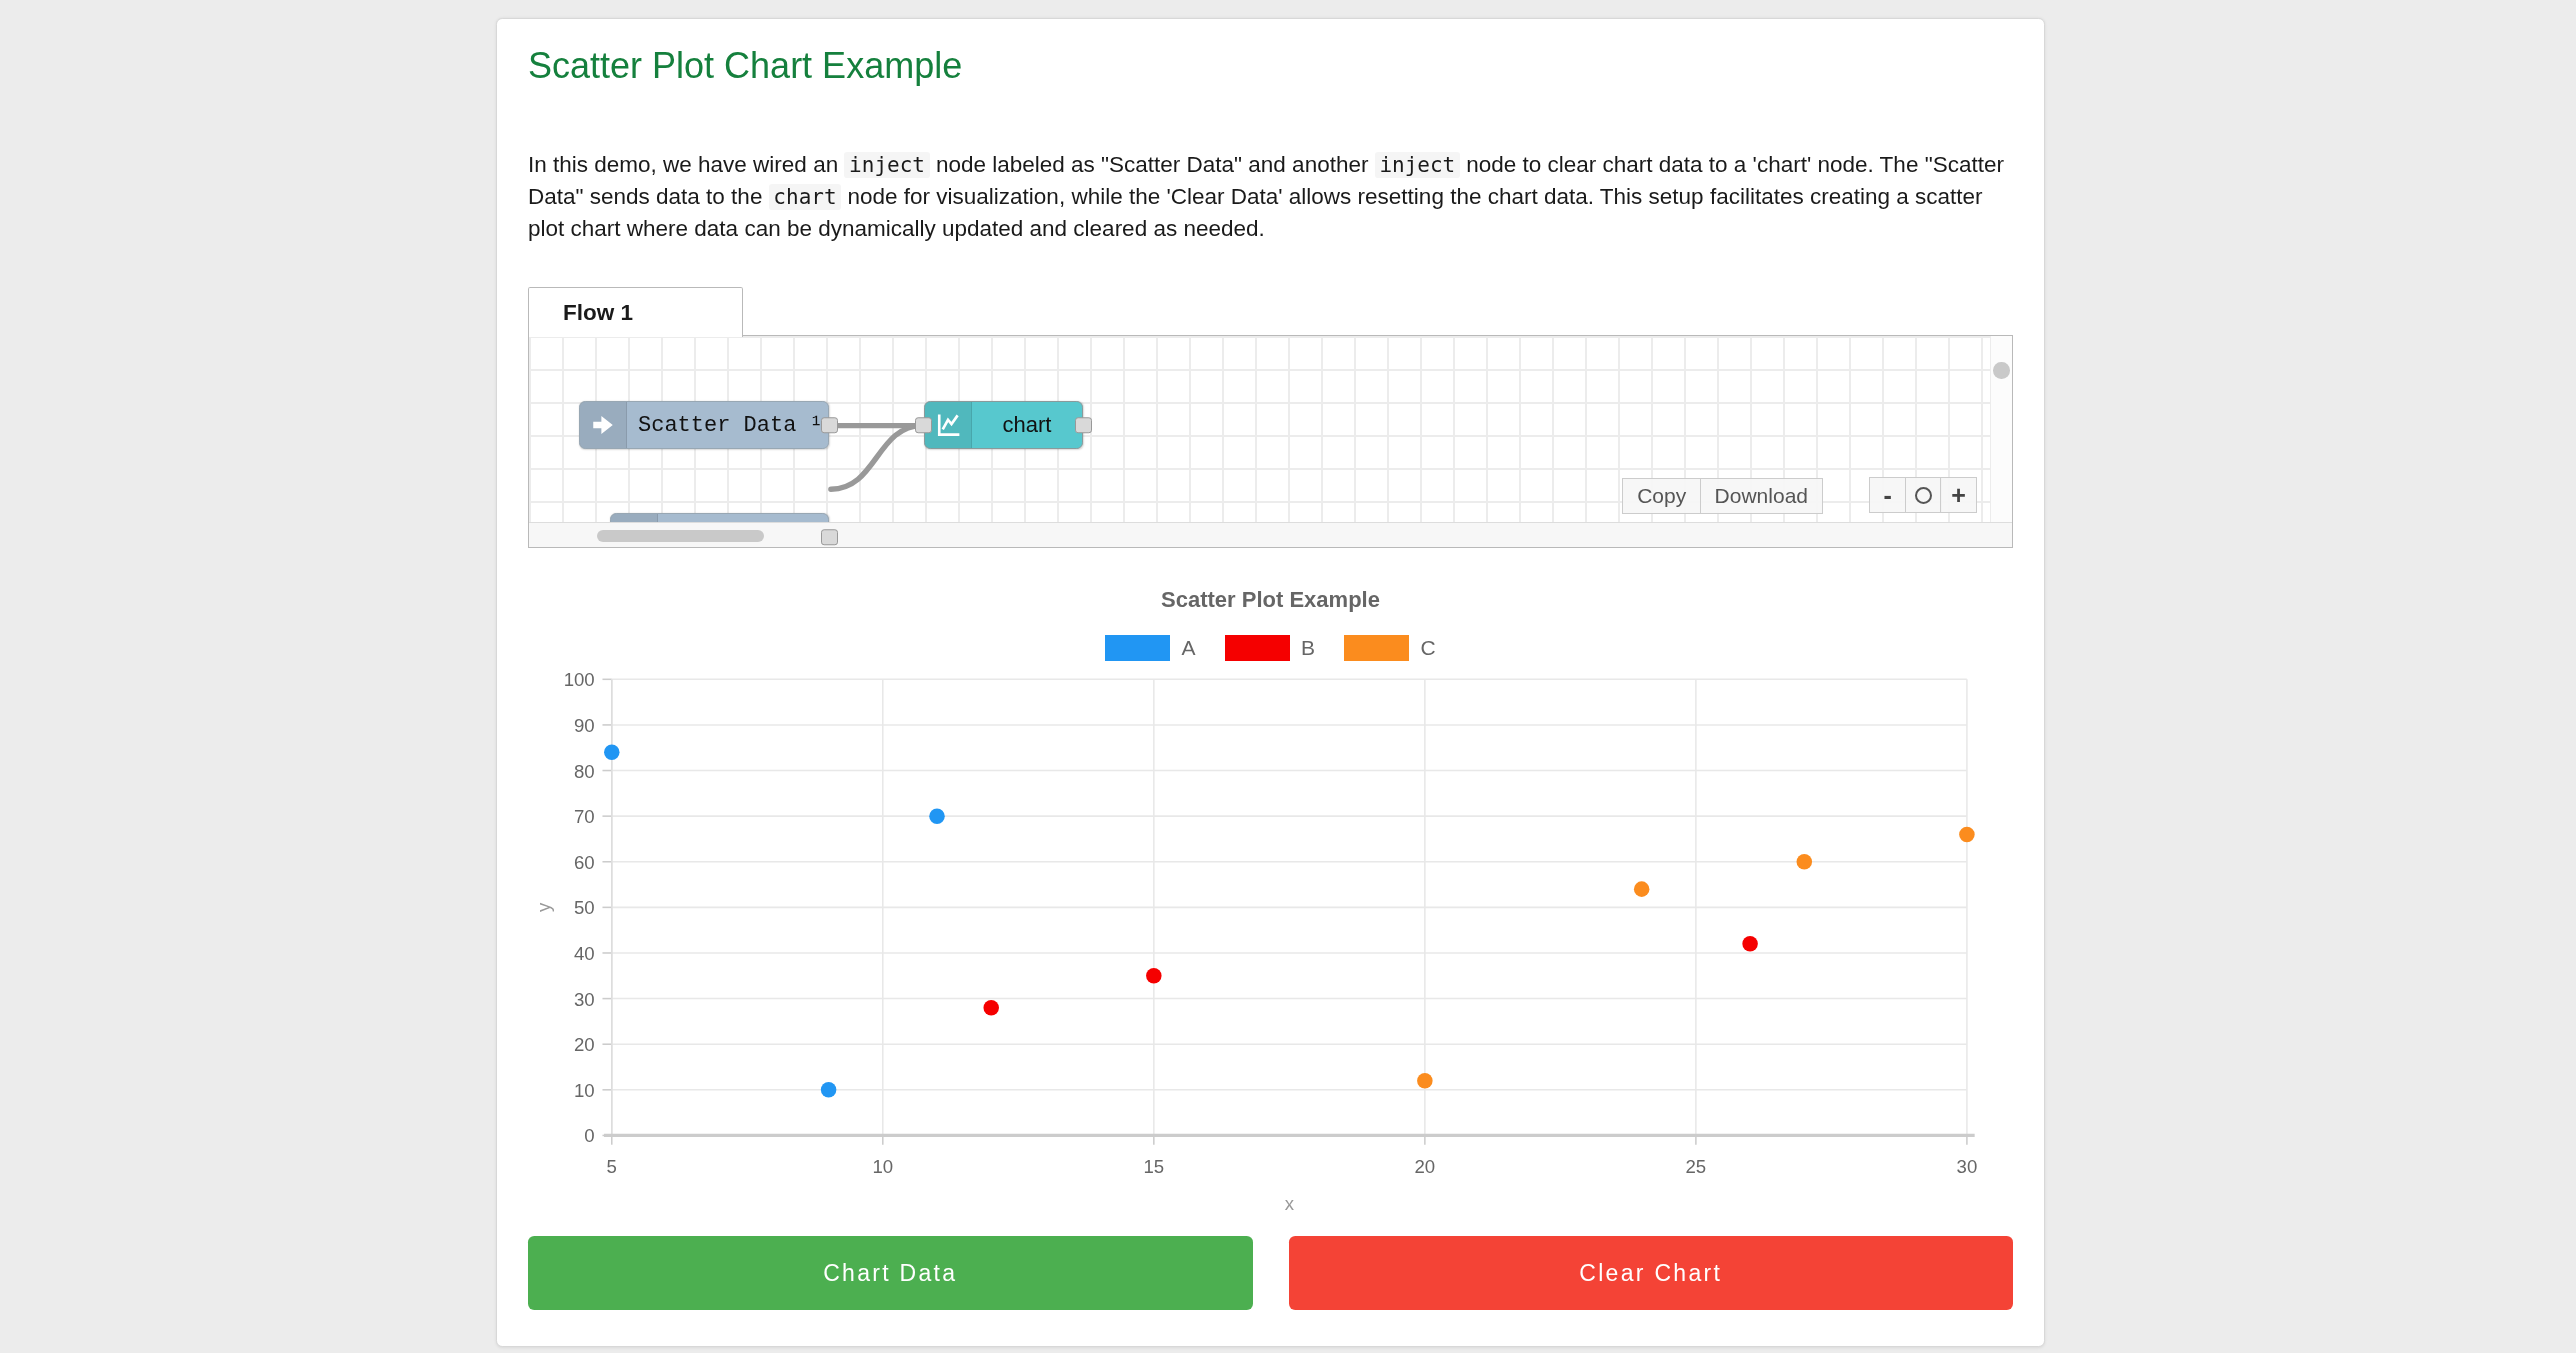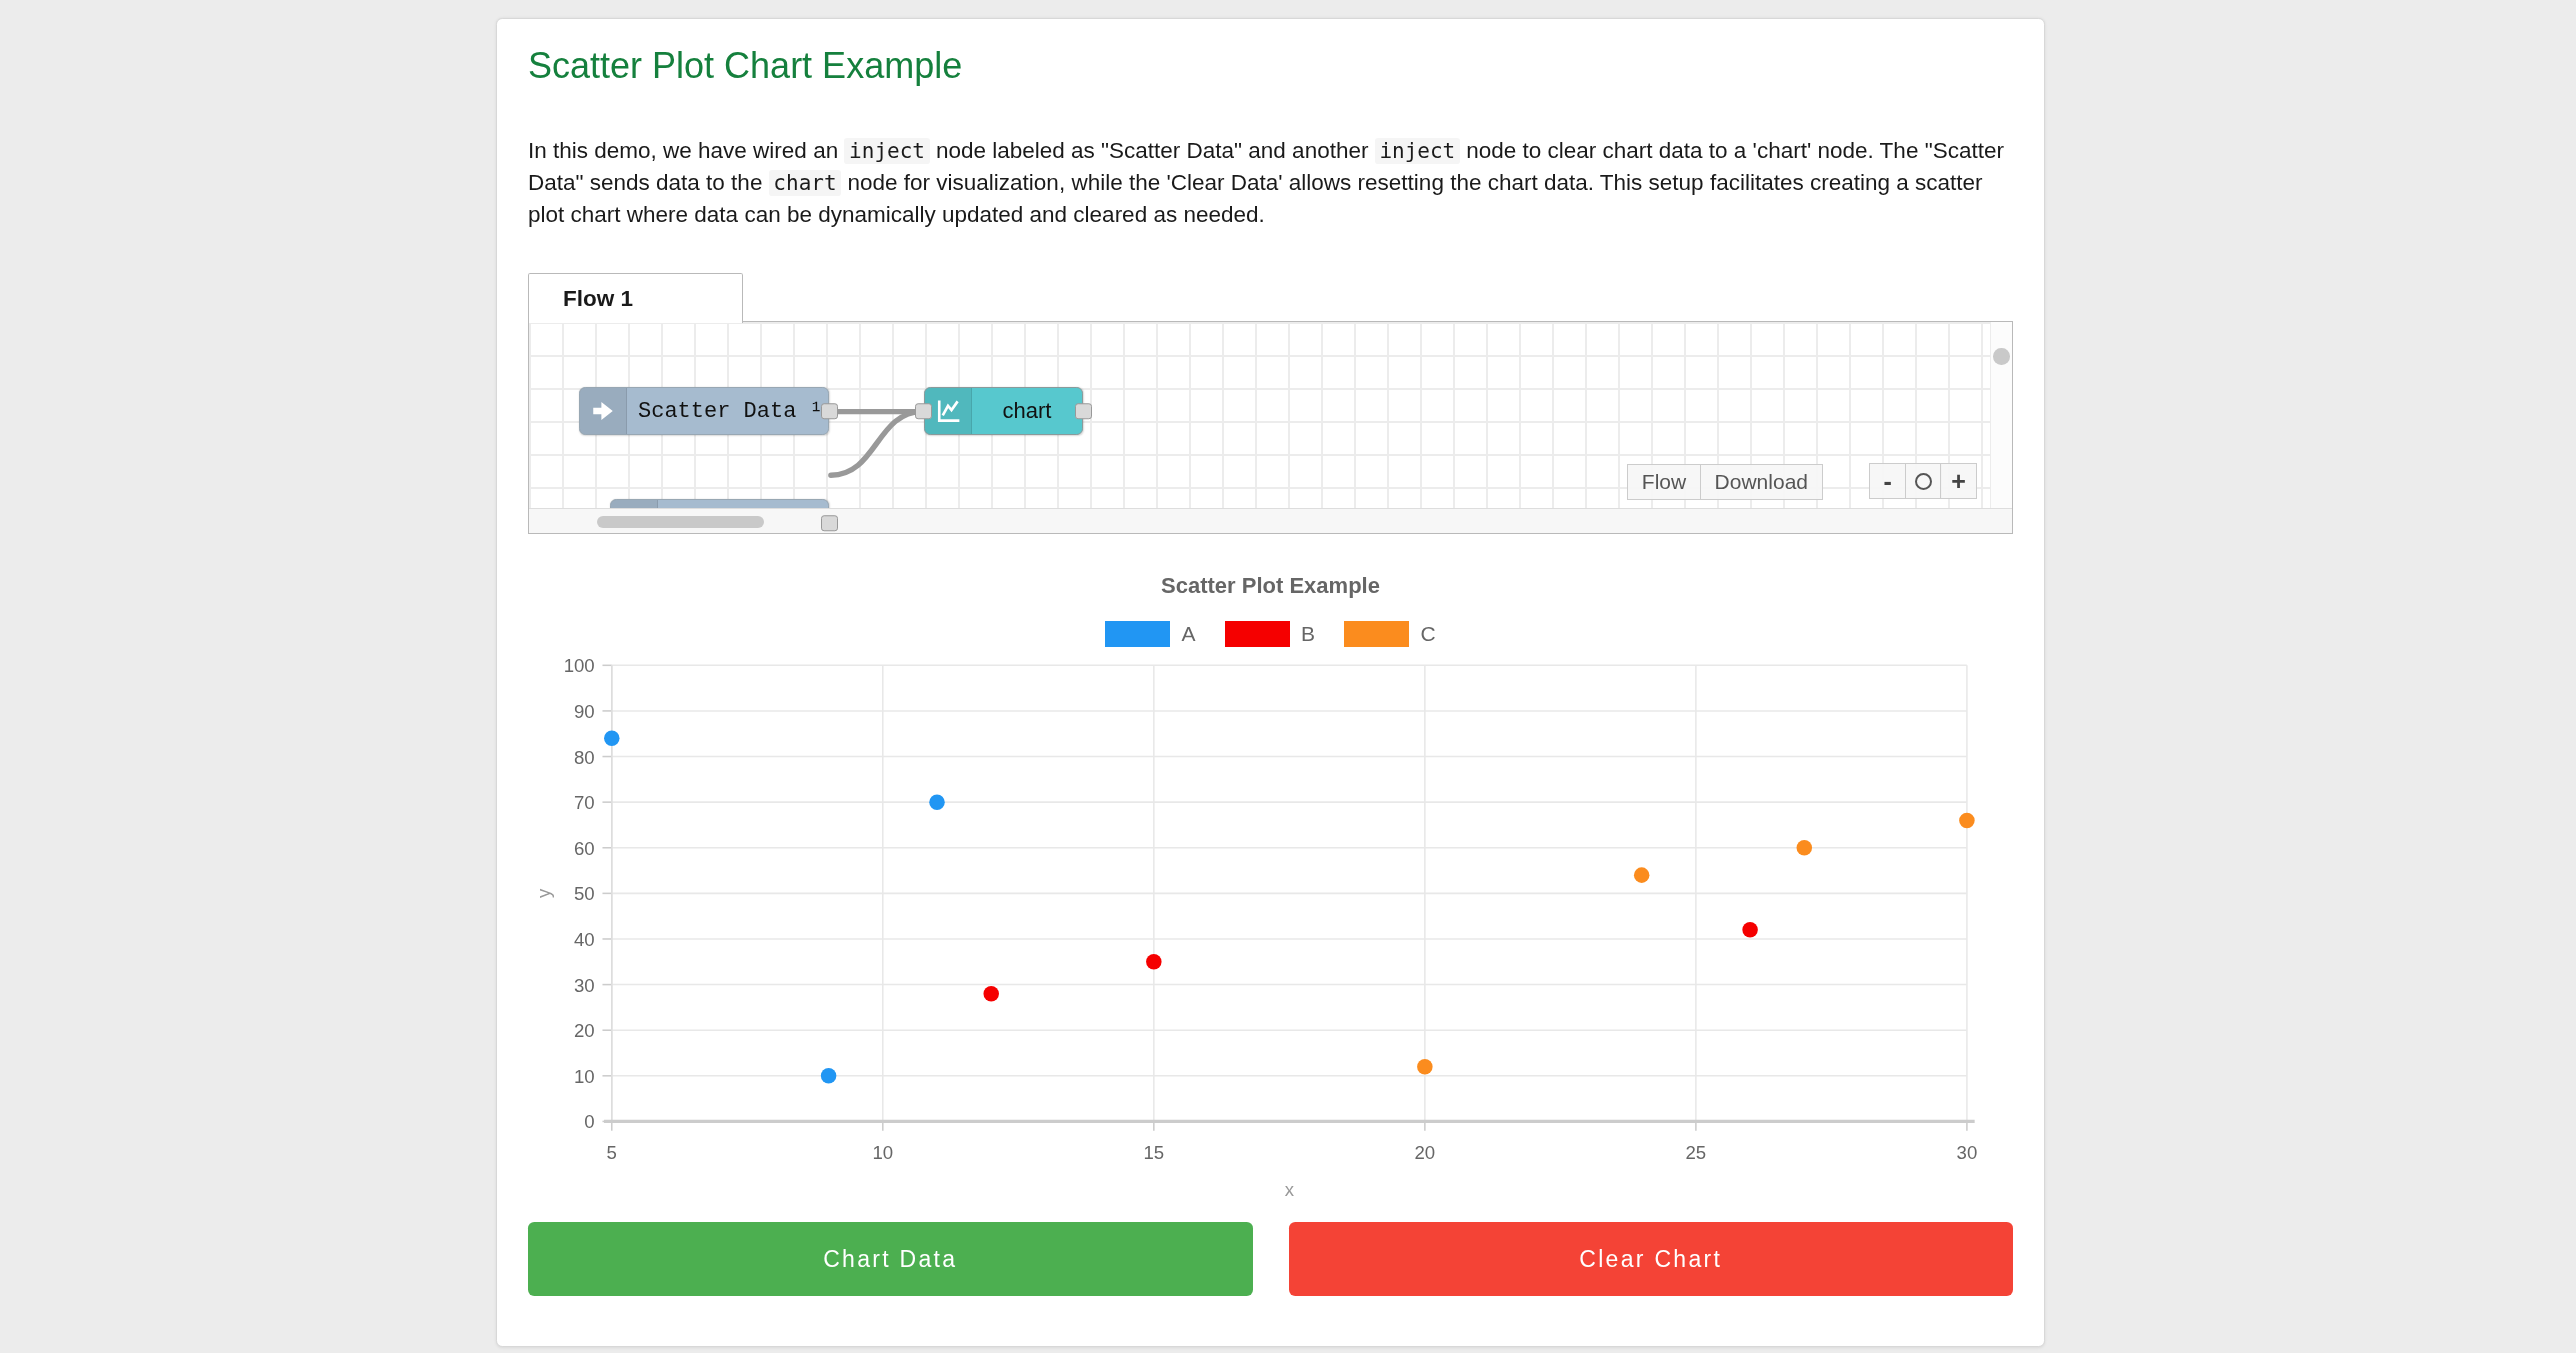--- a/index.html
+++ b/index.html
@@ -22,21 +22,21 @@
     overflow:hidden;
   }
   h1.page-title {
     margin-top:26px;
     font-size:36px;
     line-height:42px;
     font-weight:normal;
     color:#15803d;
   }
   p.intro {
-    margin-top:48px;
+    margin-top:62px;
     font-size:22.5px;
     line-height:31px;
     color:#1a1a1a;
     max-width:1487px;
   }
   p.intro code {
     font-family:"DejaVu Sans Mono", monospace;
     font-size:21px;
     background:#f5f5f5;
     padding:0.8px 4.7px;
@@ -267,21 +267,21 @@
             <path d="M6 4 V27 H29" stroke="#fff" stroke-width="3" fill="none"></path>
             <polyline points="10,21 16,10 20,15 27,5" stroke="#fff" stroke-width="3" fill="none"></polyline>
           </svg>
         </div>
         <div class="node-label">chart</div>
         <div class="port in"></div>
         <div class="port out"></div>
       </div>
 
       <div class="flow-toolbar">
-        <button class="flow-btn">Flow</button>
+        <button class="flow-btn">Copy</button>
         <button class="flow-btn">Download</button>
       </div>
 
       <div class="zoom-controls">
         <button class="zoom-btn">-</button>
         <button class="zoom-btn">
           <span class="circle-glyph"></span>
         </button>
         <button class="zoom-btn">+</button>
       </div>

